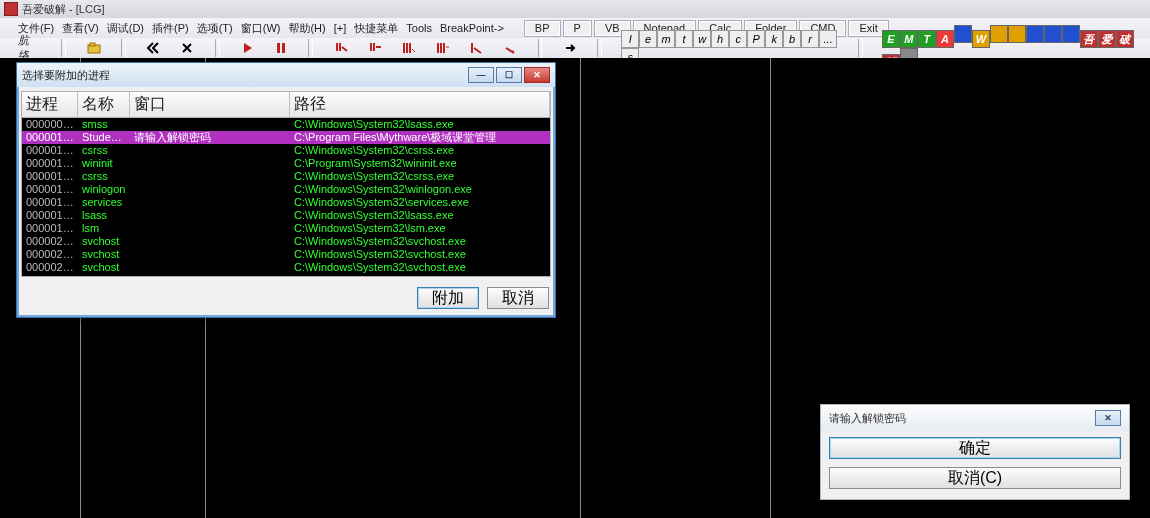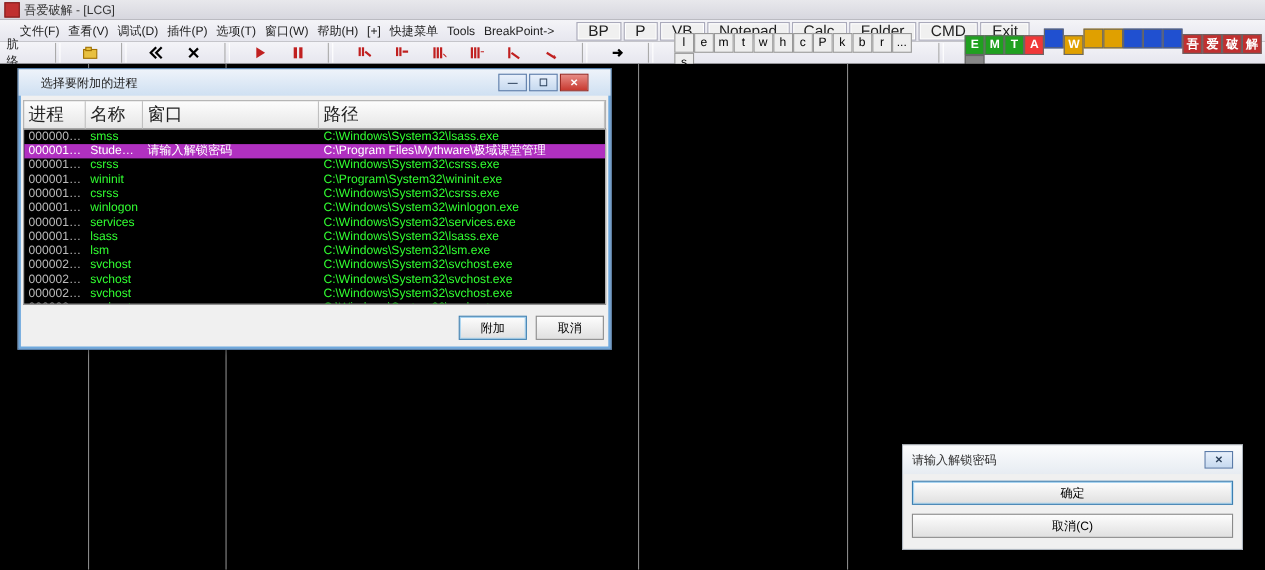--- a/index.html
+++ b/index.html
@@ -3,51 +3,51 @@
 <meta charset="utf-8">
 <style>
 * { margin: 0; padding: 0; box-sizing: border-box; font-family: "Microsoft YaHei", "SimSun", sans-serif; font-size: 11px; }
 html, body { width: 1150px; height: 518px; overflow: hidden; background: #000; }
 
 .titlebar { height: 18px; background: linear-gradient(#e8e8ec,#d6d6de); display: flex; align-items: center; padding-left: 4px; color: #333; }
 .titlebar .ico { width: 14px; height: 14px; background: #c03030; display:inline-block; margin-right:4px; border:1px solid #802020;}
 .menubar { height: 20px; background: linear-gradient(#f4f4f8,#e6e6ee); display: flex; align-items: center; padding-left: 4px; color: #222; gap: 10px; }
 .menuitem { padding: 1px 4px; white-space: nowrap; cursor: default; }
 .topbtns { display:flex; gap:2px; margin-left:6px;}
-.tbtn { background:#f0f0f0; border:1px solid #aab; padding:0 10px; height:17px; line-height:15px; font-size:14px; box-shadow: 0 0 0 1px #fff inset; }
-
-.toolbar2 { height: 20px; background: linear-gradient(#f4f4f8,#e6e6ee); display:flex; align-items:center; padding-left:2px; gap:17px;}
+.tbtn { background:#f0f0f0; border:1px solid #aab; padding:0 10px; height:17px; line-height:15px; font-size:11px; box-shadow: 0 0 0 1px #fff inset; }
+
+.toolbar2 { height: 20px; background: linear-gradient(#f4f4f8,#e6e6ee); display:flex; align-items:center; padding-left:14px; gap:17px;font-style:italic;}
 .t2l { font-size:11px; color:#222; padding:0 4px;}
 .ticon { width:18px; height:18px; display:inline-flex; align-items:center; justify-content:center; border:1px solid transparent;}
 .ticon svg { display:block;}
 .sep { width:5px; height:18px; display:inline-block; border-left:1px solid #aaa; border-right:1px solid #fff; margin:0 2px;}
 .keybtn { width:18px; height:18px; border:1px solid #999; background:#eee; font-size:11px; display:inline-flex; align-items:center; justify-content:center;}
 .colbtn { width:18px; height:18px; border:1px solid #666; display:inline-flex; align-items:center; justify-content:center; font-size:11px; color:#fff; font-weight:bold;}
 
 .workspace { position:relative; width:1150px; height:460px; background:#000;}
 .panesplit { position:absolute; top:0; bottom:0; width:1px; background:#888;}
 
 
 .attachdlg { position:absolute; left:16px; top:4px; width:540px; background:#f0f0f0; border:1px solid #3b6ea5; box-shadow:0 0 0 2px #6fa9de inset, 2px 2px 6px rgba(0,0,0,.4);}
-.attachdlg .dlgtitle { height:24px; background:linear-gradient(#eef3fa,#cfe0f2); display:flex; align-items:center; padding:0 20px; font-size:12px; color:#222;}
+.attachdlg .dlgtitle { height:24px; background:linear-gradient(#eef3fa,#cfe0f2); display:flex; align-items:center; padding:0 5px; font-size:12px; color:#222;}
 .attachdlg .dlgtitle .sp { flex:1;}
 .winbtn { width:26px; height:16px; border:1px solid #5a7ba8; background:linear-gradient(#e8f0fb,#c6d9ef); margin-left:2px; display:inline-flex; align-items:center; justify-content:center; font-size:9px; font-weight:bold; color:#2a3f59;}
 .winbtn.close { background:linear-gradient(#e78b85,#c83a30); border-color:#9a2a22; color:#fff;}
 .attachdlg .inner { padding:4px;}
 .listhdr { display:flex; background:linear-gradient(#fdfdfd,#e6e6e6); border:1px solid #b0b0b0; border-bottom:none;}
 .listhdr > div { padding:2px 4px; border-right:1px solid #c0c0c0; font-size:16px; color:#222;}
 .c1{width:56px;} .c2{width:52px;} .c3{width:160px;} .c4{flex:1;}
 .listbody { height:160px; overflow:hidden; background:#000; border:1px solid #b0b0b0; font-family:"Fixedsys","Consolas",monospace; font-size:12px;}
 .row { display:flex;}
 .row > div { padding:0 4px; overflow:hidden; white-space:nowrap; text-overflow:ellipsis; height:13px; line-height:13px;}
 .row .c1{color:#bbb;} .row .c2{color:#31ff31;} .row .c3{color:#31ff31;} .row .c4{color:#31ff31;}
 .row.sel { background:#b030c0;} .row.sel > div{color:#fff !important;}
 
 .btnrow { display:flex; justify-content:flex-end; gap:8px; padding:6px 6px 8px;}
-.stdbtn { min-width:62px; height:22px; border:1px solid #8a8a8a; background:linear-gradient(#fdfdfd,#e0e0e0); font-size:11px;}
+.stdbtn { min-width:62px; height:22px; border:1px solid #8a8a8a; background:linear-gradient(#fdfdfd,#e0e0e0); font-size:16px;}
 .stdbtn.def { border:1px solid #3c7fb1; box-shadow:0 0 0 1px #a7d3f0 inset;}
 
 
 .pwdlg { position:absolute; right:20px; bottom:18px; width:310px; background:#f0f0f0; border:1px solid #aeb6bf; box-shadow:1px 1px 3px rgba(0,0,0,.25);}
 .pwdlg .dlgtitle { height:26px; background:linear-gradient(#fbfcfd,#e7ecf2); display:flex; align-items:center; padding:0 8px; font-size:12px; color:#333;}
 .pwdlg .dlgtitle .sp{flex:1;}
 .pwdlg .body { padding:10px 12px 4px;}
 .pwdlg .body label{font-size:12px;}
 .pwdlg .body input{width:200px; height:20px; border:1px solid #a0a8b0; padding:0 4px; font-family:inherit; letter-spacing:2px;}
 .pwdlg .btnrow{padding:6px 8px 10px;flex-direction:column;}

